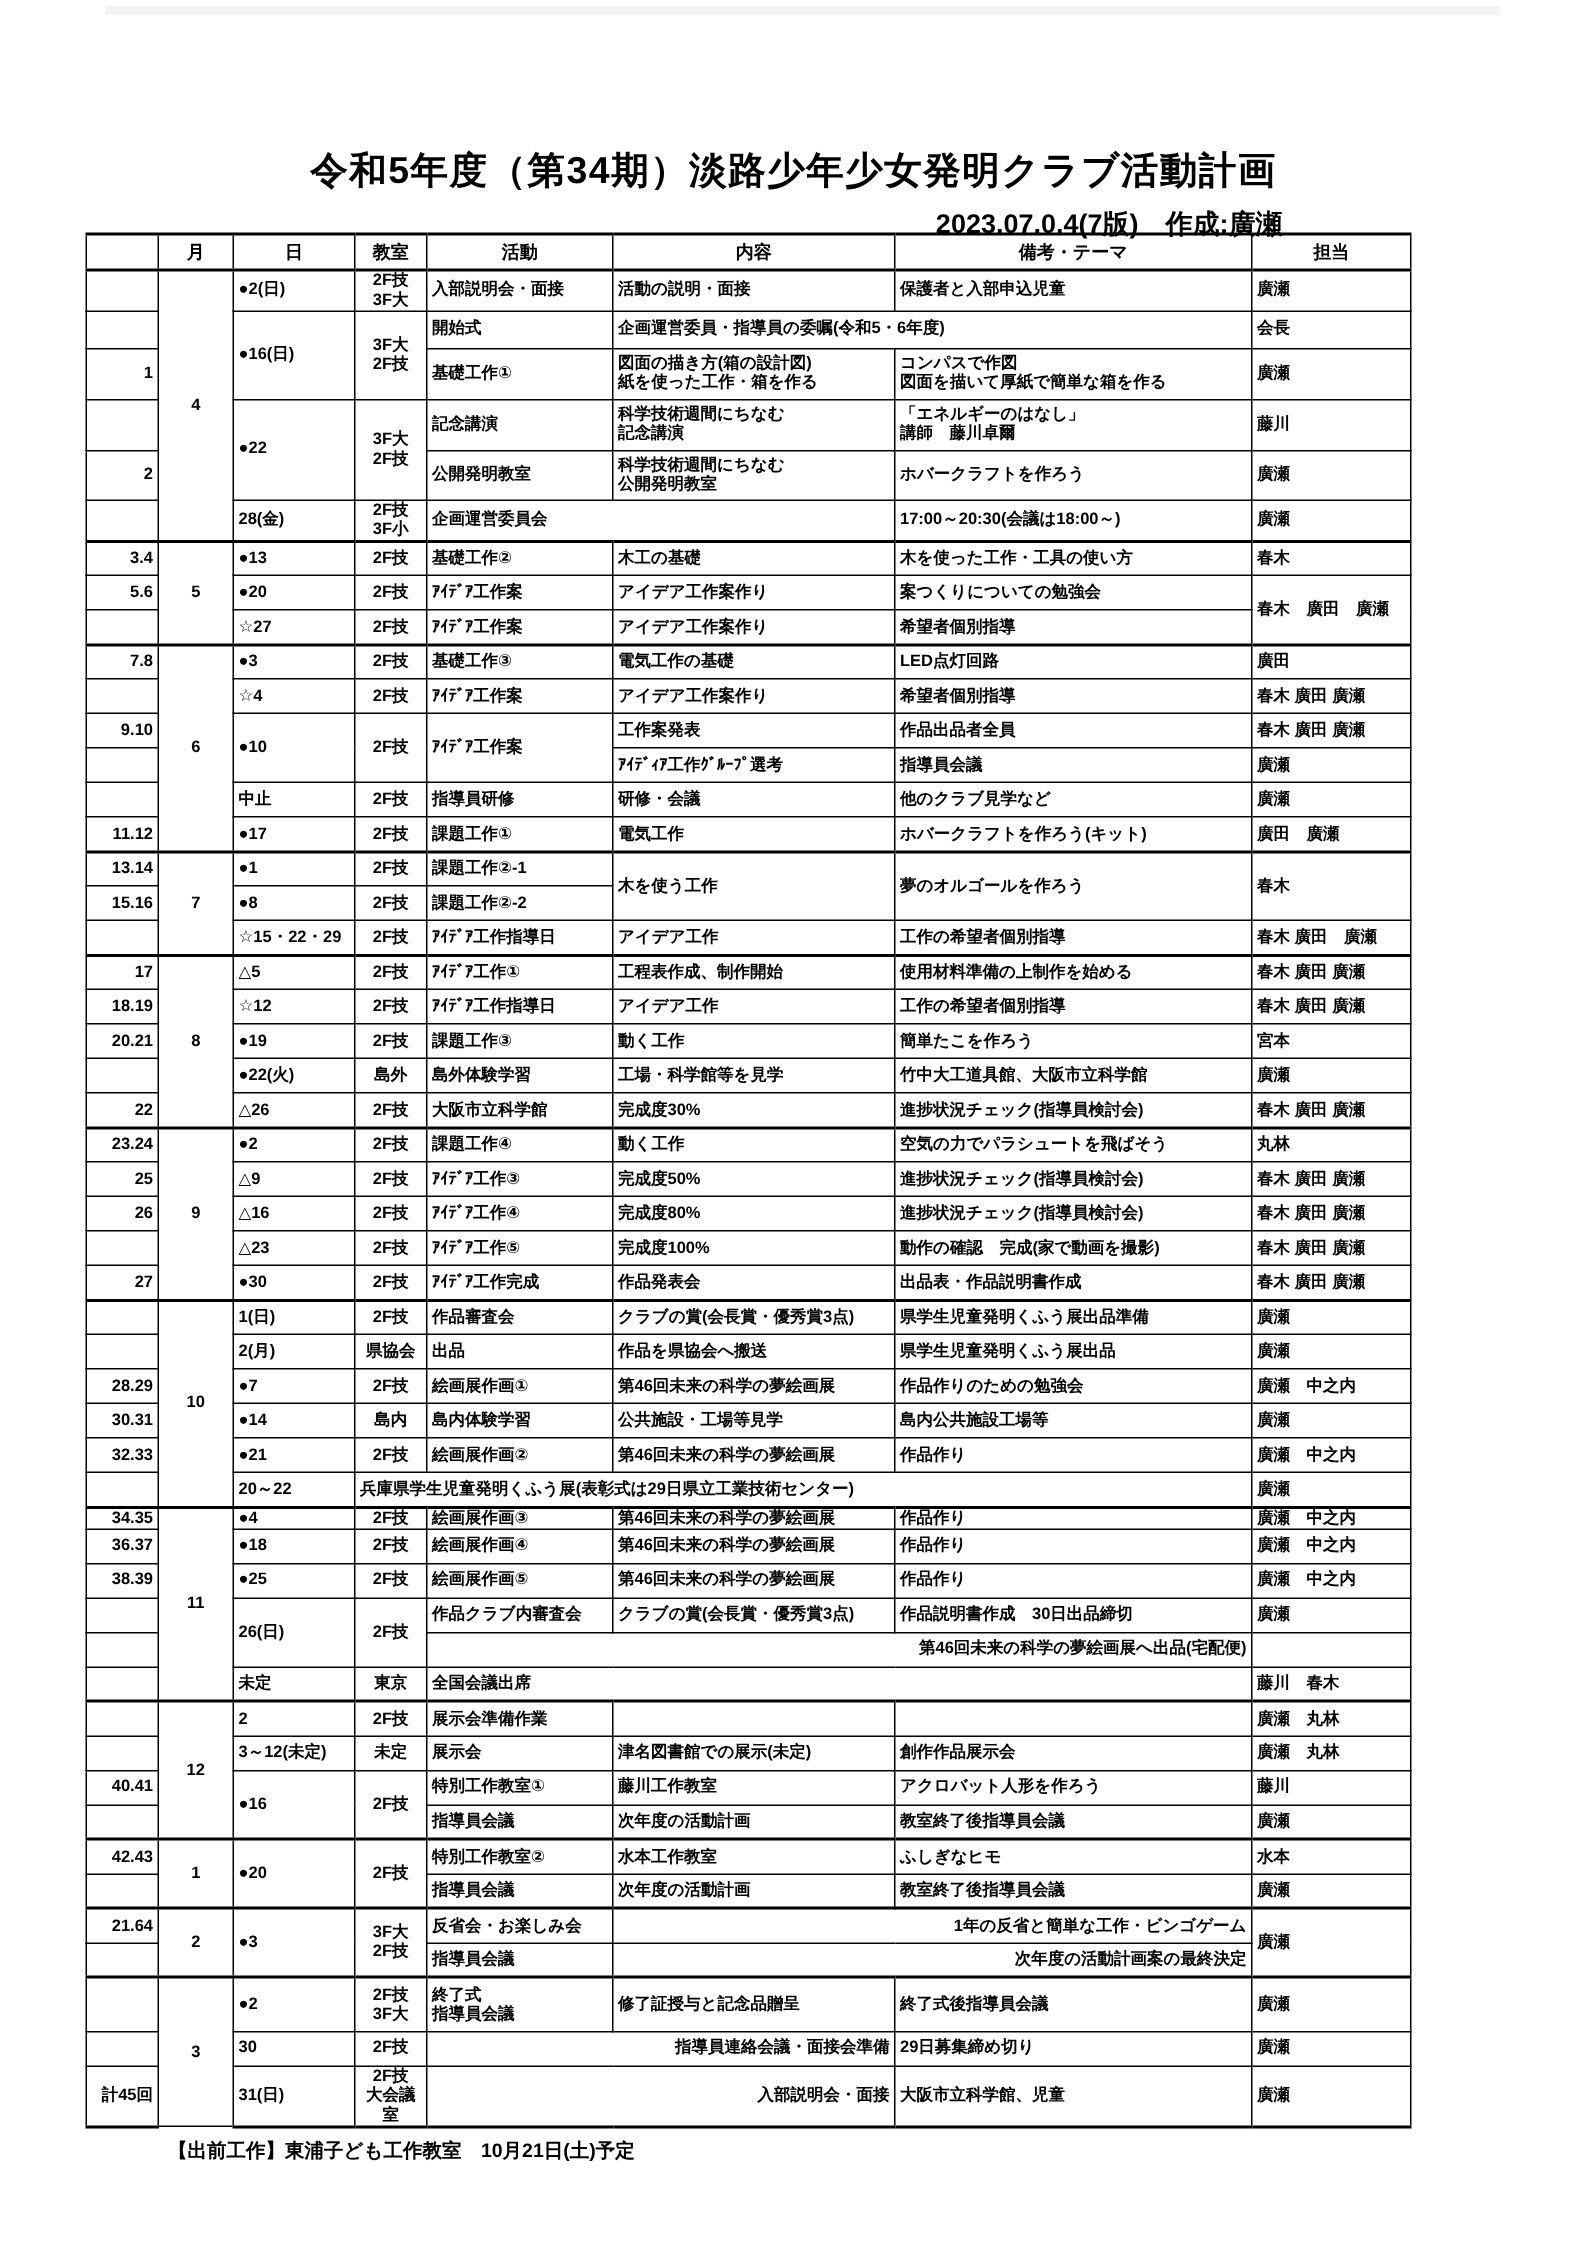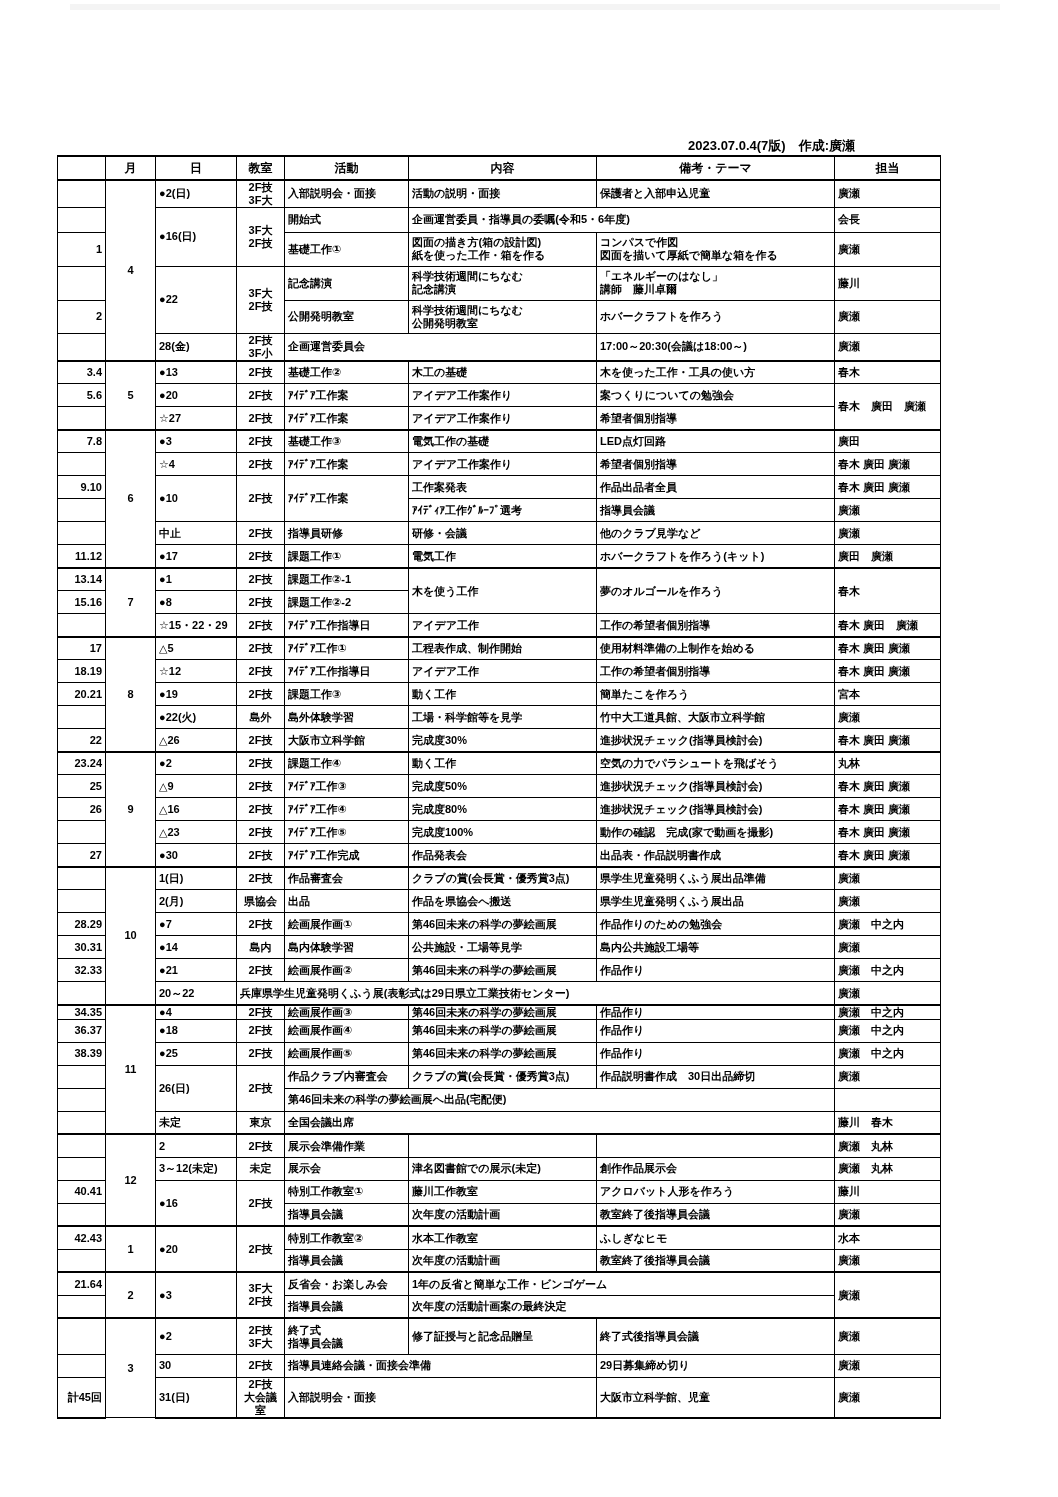--- a/index.html
+++ b/index.html
@@ -11,21 +11,21 @@
     color:#000;
     overflow:hidden;
   }
   .scan-streak{position:absolute;top:4px;left:70px;width:930px;height:6px;background:#f4f4f4;}
   .doc-title{
     position:absolute;top:97px;left:0;width:100%;
     text-align:center;font-size:25px;font-weight:bold;letter-spacing:1px;
   }
   .doc-subtitle{
     position:absolute;top:137px;right:203px;
-    font-size:13px;font-weight:bold;
+    font-size:18px;font-weight:bold;
   }
   .tbl-wrap{position:absolute;top:155px;left:57px;width:960px;}
   table.sched{
     border-collapse:collapse;table-layout:fixed;width:883px;
     font-weight:bold;
   }
   table.sched td,table.sched th{
     border:1px solid #000;
     padding:0 3px;
     font-size:11px;
@@ -45,31 +45,32 @@
   tr.mb td{border-top:2px solid #000;}
   tr.be td{border-bottom:2.5px solid #000;}
   td.month{text-align:center;font-size:15px;border-left:2.5px solid #000;border-bottom:2px solid #000;}
   td.day{}
   td.room{text-align:center;font-size:10px;line-height:1.05;padding:0 1px;}
   td.act{text-align:left;}
   td.cont{text-align:left;}
   td.note{text-align:left;}
   td.who{text-align:left;border-right:2.5px solid #000;}
   td.cspan{text-align:left;}
-  td.lspan{text-align:left;}
+  td.lspan{text-align:right;}
   .doc-footer{
     margin-top:6px;padding-left:55px;
     font-size:13px;font-weight:bold;
   }
 </style>
 </head>
 <body>
 
 <div class="page">
   <div class="scan-streak"></div>
+  <div class="doc-title">令和5年度（第34期）淡路少年少女発明クラブ活動計画</div>
   <div class="doc-subtitle">2023.07.0.4(7版)　作成:廣瀬</div>
   <div class="tbl-wrap">
     <table class="sched">
       <colgroup>
         <col style="width:48px">
           <col style="width:50px">
           <col style="width:81px">
           <col style="width:48px">
         <col style="width:124px">
           <col style="width:188px">
@@ -533,14 +534,15 @@
             <td class="gut">計45回</td>
             <td class="day">31(日)</td>
             <td class="room">2F技
 大会議室</td>
             <td colspan="2" class="lspan">入部説明会・面接</td>
             <td class="note">大阪市立科学館、児童</td>
             <td class="who">廣瀬</td>
           </tr>
         </tbody>
     </table>
+    <div class="doc-footer">【出前工作】東浦子ども工作教室　10月21日(土)予定</div>
   </div>
 </div>
 
 </body></html>

